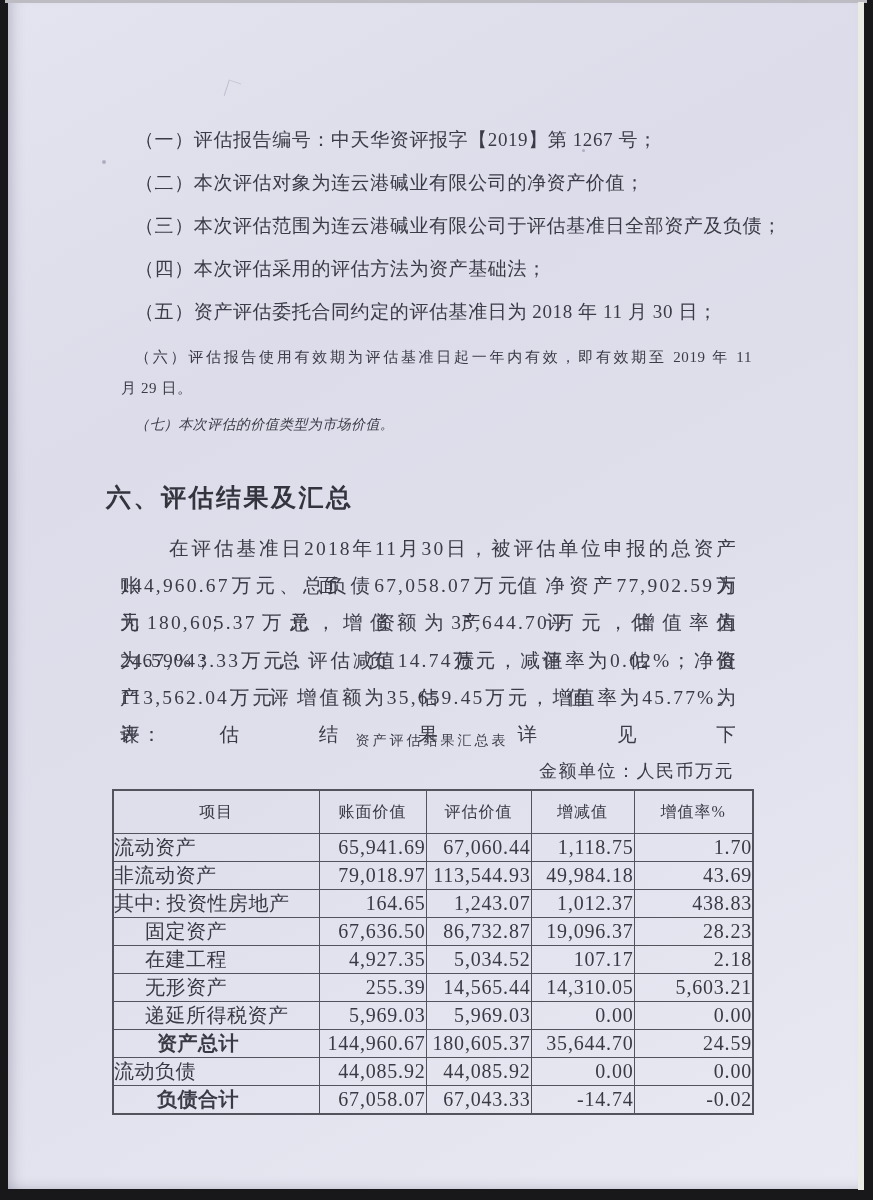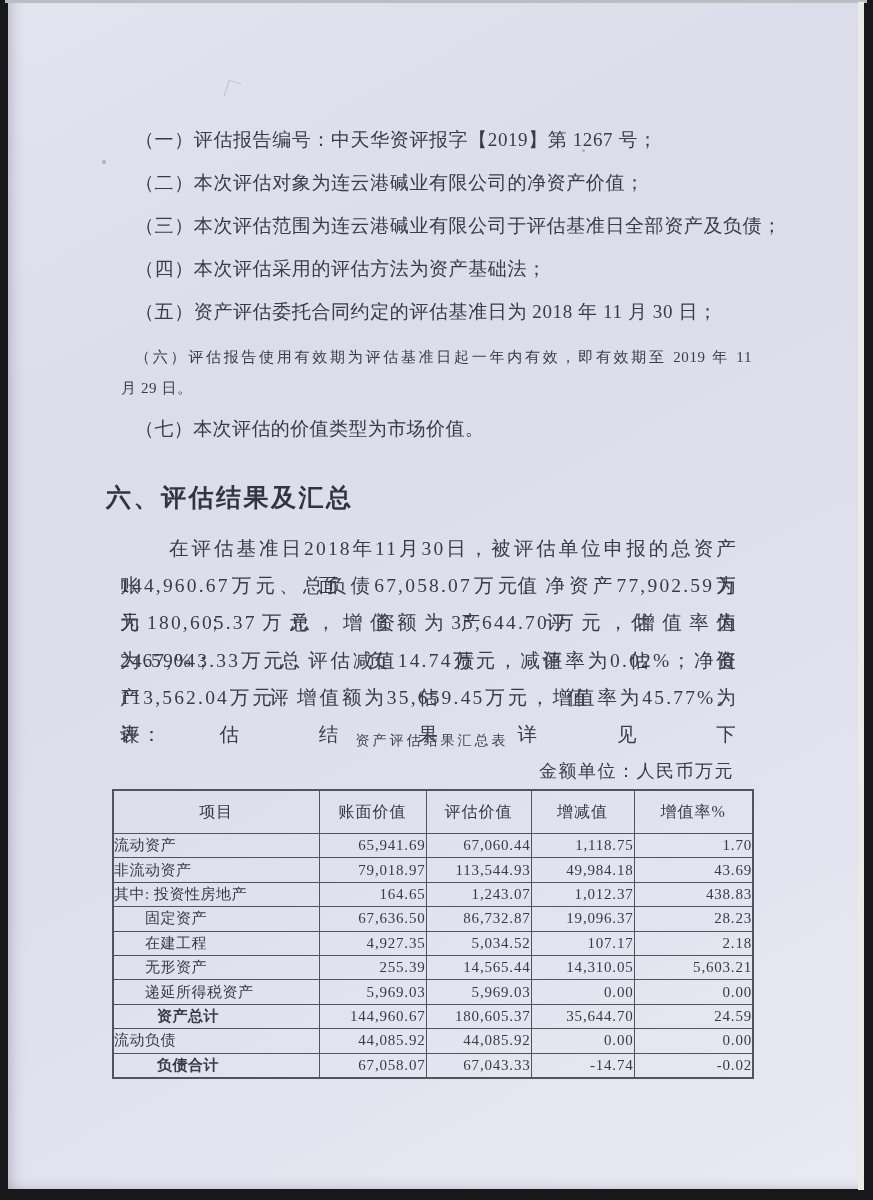--- a/index.html
+++ b/index.html
@@ -13,42 +13,42 @@
     position:absolute;left:8px;top:3px;width:850px;height:1186px;
     background:linear-gradient(152deg,#e4e4f0 0%,#dcdcea 30%,#dfdfec 55%,#e9e9f3 100%);
     color:#3b3b47;overflow:hidden;
     box-shadow:inset 14px 0 14px -11px rgba(70,70,95,.28), inset 0 -10px 12px -9px rgba(70,70,95,.22);
   }
   .right-sliver{position:absolute;left:858px;top:2px;width:6px;height:1188px;background:#ebebe6;}
   .speck{position:absolute;border-radius:50%;background:#aeaec2;}
   .crease{position:absolute;width:12px;height:16px;border-left:1px solid #b6b6c8;border-top:1px solid #c0c0d0;transform:rotate(18deg);opacity:.8;}
   .abs{position:absolute;}
   .item{left:127px;font-size:19px;letter-spacing:.6px;white-space:nowrap;}
-  .item-small{font-size:19px;letter-spacing:.4px;}
+  .item-small{font-size:14px;letter-spacing:.4px;font-style:italic;}
   .item-six{left:113px;width:631px;white-space:normal;line-height:31px;}
   .jl{text-align:justify;text-align-last:justify;}
   .i6l1{text-indent:14px;}
   .heading{left:98px;top:478px;font-size:25px;font-weight:bold;letter-spacing:2.5px;color:#34343f;}
   .para{left:112px;top:527px;width:618px;font-size:19.5px;line-height:37.2px;letter-spacing:2.2px;}
   .para .ln{height:37.2px;overflow:visible;}
   .para .first{text-indent:49px;}
   .tbl-title{left:104px;top:729px;width:640px;text-align:center;font-size:14px;letter-spacing:3px;color:#3e3e49;}
   .tbl-unit{left:104px;top:756px;width:622px;text-align:right;font-size:18px;letter-spacing:1.5px;}
   table.sum{
     position:absolute;left:104px;top:786px;border-collapse:collapse;
     table-layout:fixed;width:641px;
   }
   table.sum,table.sum th,table.sum td{border:1px solid #53535d;}
   table.sum{border-width:2px;}
   table.sum th{
     height:26px;font-weight:normal;font-size:16px;letter-spacing:1px;
     text-align:center;padding:8px;color:#3a3a45;
   }
   table.sum td{
-    height:23.4px;font-size:15px;padding:0;color:#3a3a45;white-space:nowrap;overflow:hidden;
+    height:23.4px;font-size:20px;padding:0;color:#3a3a45;white-space:nowrap;overflow:hidden;
   }
   td.lbl{padding-left:7px;letter-spacing:.5px;}
   tr.ind td.lbl{padding-left:31px;}
   tr.tot td.lbl{padding-left:43px;font-weight:bold;}
   td.num{text-align:right;padding-right:9px;letter-spacing:.8px;}
 </style>
 </head>
 <body>
 
 <div class="topline"></div>

